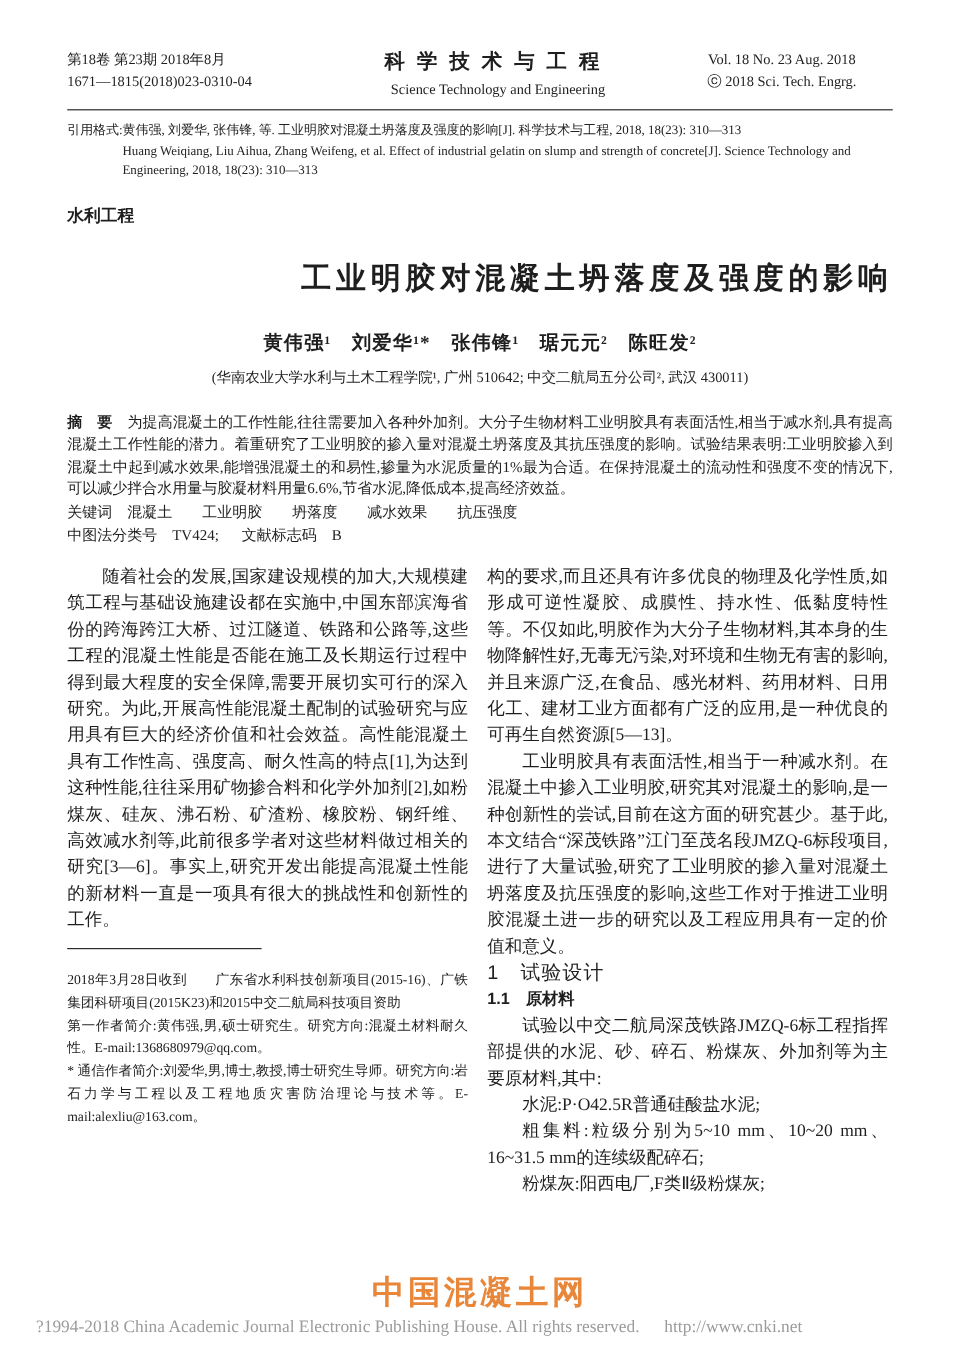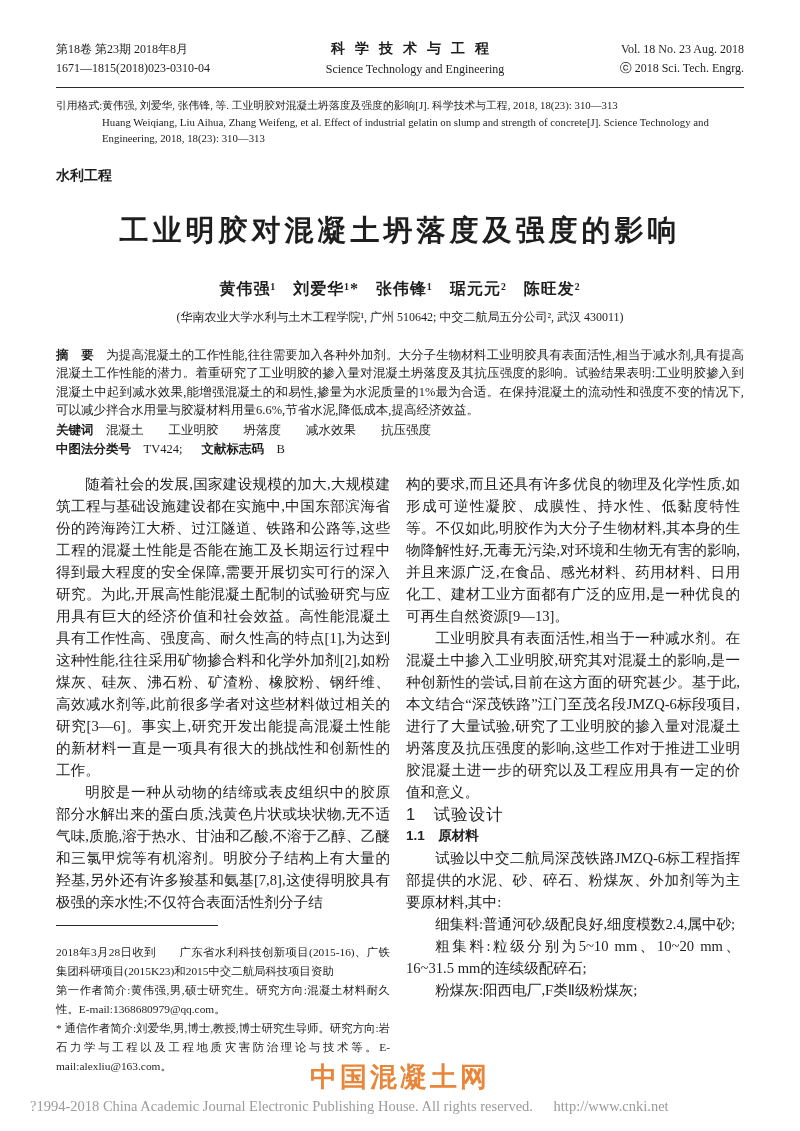--- a/index.html
+++ b/index.html
@@ -11,37 +11,37 @@
     color:#1e1e1e;
     font-family:"Liberation Serif", serif;
     overflow:hidden;
     box-sizing:border-box;
     padding:40px 56px 0 56px;
   }
   
   .jheader{display:flex;justify-content:space-between;align-items:flex-start;}
   .jh-left{font-size:12px;line-height:19px;width:215px;}
   .jh-center{text-align:center;flex:1;}
-  .jh-center .cn{font-size:14px;font-weight:bold;letter-spacing:10px;font-family:"Liberation Serif",serif;}
+  .jh-center .cn{font-size:17px;font-weight:bold;letter-spacing:10px;font-family:"Liberation Serif",serif;}
   .jh-center .en{font-size:12px;margin-top:4px;}
-  .jh-right{font-size:12px;line-height:19px;width:185px;text-align:right;}
+  .jh-right{font-size:12px;line-height:19px;width:185px;text-align:center;}
   .header-rule{border:none;border-top:1.6px solid #2a2a2a;margin:9px 0 0 0;}
   
   .citation{font-size:10.8px;line-height:16.5px;margin-top:9px;color:#222;}
   .citation .en-block{padding-left:46px;width:650px;}
   
   .section-label{font-family:"Liberation Sans",sans-serif;font-weight:bold;font-size:14px;margin-top:20px;}
-  .art-title{font-family:"Liberation Sans",sans-serif;font-weight:bold;font-size:29px;text-align:center;margin:26px 0 0 0;letter-spacing:4px;}
+  .art-title{font-family:"Liberation Sans",sans-serif;font-weight:bold;font-size:25px;text-align:right;margin:26px 0 0 0;letter-spacing:4px;}
   .authors{font-size:16px;font-weight:bold;text-align:center;margin-top:28px;letter-spacing:1px;}
   .affiliation{font-size:12px;text-align:center;margin-top:9px;}
   
   .abstract{font-size:12.5px;line-height:18.5px;text-align:justify;margin-top:20px;}
   .abstract .lbl{font-weight:bold;font-family:"Liberation Sans",sans-serif;}
   .kv-line{font-size:12.5px;line-height:18.5px;margin-top:1px;}
-  .kv-line .lbl{font-weight:bold;font-family:"Liberation Sans",sans-serif;}
+  .kv-line .lbl{font-weight:normal;font-family:"Liberation Sans",sans-serif;}
   .kv-line .val{margin-right:16px;}
   
   .columns{display:flex;gap:16px;margin-top:14px;}
   .col{width:334px;font-size:14.6px;line-height:22px;text-align:justify;}
   .col p{margin:0;text-indent:2em;}
   .col p.noindent{text-indent:0;}
   .fn-rule{border:none;border-top:1px solid #2a2a2a;width:162px;margin:12px 0 6px 0;}
   .footnote{font-size:11.4px;line-height:19px;text-align:justify;margin-top:17px;}
   .footnote p{margin:0;text-indent:0;}
   .h1-num{font-family:"Liberation Sans",sans-serif;font-weight:normal;font-size:16.5px;margin:12px 0 8px 0;text-indent:0 !important;letter-spacing:1px;}
@@ -99,35 +99,34 @@
     <span class="lbl">关键词</span>　<span>混凝土　　工业明胶　　坍落度　　减水效果　　抗压强度</span>
   </div>
   <div class="kv-line">
     <span class="lbl">中图法分类号</span>　<span class="val">TV424;</span>
     <span class="lbl">文献标志码</span>　<span>B</span>
   </div>
 
   <div class="columns">
     <div class="col">
       <p>随着社会的发展,国家建设规模的加大,大规模建筑工程与基础设施建设都在实施中,中国东部滨海省份的跨海跨江大桥、过江隧道、铁路和公路等,这些工程的混凝土性能是否能在施工及长期运行过程中得到最大程度的安全保障,需要开展切实可行的深入研究。为此,开展高性能混凝土配制的试验研究与应用具有巨大的经济价值和社会效益。高性能混凝土具有工作性高、强度高、耐久性高的特点[1],为达到这种性能,往往采用矿物掺合料和化学外加剂[2],如粉煤灰、硅灰、沸石粉、矿渣粉、橡胶粉、钢纤维、高效减水剂等,此前很多学者对这些材料做过相关的研究[3—6]。事实上,研究开发出能提高混凝土性能的新材料一直是一项具有很大的挑战性和创新性的工作。</p>
-      <p>明胶是一种从动物的结缔或表皮组织中的胶原部分水解出来的蛋白质,浅黄色片状或块状物,无不适气味,质脆,溶于热水、甘油和乙酸,不溶于乙醇、乙醚和三氯甲烷等有机溶剂。明胶分子结构上有大量的羟基,另外还有许多羧基和氨基[7,8],这使得明胶具有极强的亲水性;不仅符合表面活性剂分子结</p>
       <hr class="fn-rule">
       <div class="footnote">
         <p>2018年3月28日收到　　广东省水利科技创新项目(2015-16)、广铁集团科研项目(2015K23)和2015中交二航局科技项目资助</p>
         <p>第一作者简介:黄伟强,男,硕士研究生。研究方向:混凝土材料耐久性。E-mail:1368680979@qq.com。</p>
         <p>* 通信作者简介:刘爱华,男,博士,教授,博士研究生导师。研究方向:岩石力学与工程以及工程地质灾害防治理论与技术等。E-mail:alexliu@163.com。</p>
       </div>
     </div>
     <div class="col">
-      <p class="noindent">构的要求,而且还具有许多优良的物理及化学性质,如形成可逆性凝胶、成膜性、持水性、低黏度特性等。不仅如此,明胶作为大分子生物材料,其本身的生物降解性好,无毒无污染,对环境和生物无有害的影响,并且来源广泛,在食品、感光材料、药用材料、日用化工、建材工业方面都有广泛的应用,是一种优良的可再生自然资源[9—13]。</p>
+      <p class="noindent">构的要求,而且还具有许多优良的物理及化学性质,如形成可逆性凝胶、成膜性、持水性、低黏度特性等。不仅如此,明胶作为大分子生物材料,其本身的生物降解性好,无毒无污染,对环境和生物无有害的影响,并且来源广泛,在食品、感光材料、药用材料、日用化工、建材工业方面都有广泛的应用,是一种优良的可再生自然资源[5—13]。</p>
       <p>工业明胶具有表面活性,相当于一种减水剂。在混凝土中掺入工业明胶,研究其对混凝土的影响,是一种创新性的尝试,目前在这方面的研究甚少。基于此,本文结合“深茂铁路”江门至茂名段JMZQ-6标段项目,进行了大量试验,研究了工业明胶的掺入量对混凝土坍落度及抗压强度的影响,这些工作对于推进工业明胶混凝土进一步的研究以及工程应用具有一定的价值和意义。</p>
       <p class="h1-num">1　试验设计</p>
       <p class="h2-num">1.1　原材料</p>
       <p>试验以中交二航局深茂铁路JMZQ-6标工程指挥部提供的水泥、砂、碎石、粉煤灰、外加剂等为主要原材料,其中:</p>
-      <p>细集料:普通河砂,级配良好,细度模数2.4,属中砂;</p>
+      <p>水泥:P·O42.5R普通硅酸盐水泥;</p>
       <p>粗集料:粒级分别为5~10 mm、10~20 mm、16~31.5 mm的连续级配碎石;</p>
       <p>粉煤灰:阳西电厂,F类Ⅱ级粉煤灰;</p>
     </div>
   </div>
 
   <div class="watermark" style="color: rgb(232, 135, 58);">中国混凝土网</div>
   <div class="copyright" style="color: rgb(155, 155, 155);">
     <span>?1994-2018 China Academic Journal Electronic Publishing House. All rights reserved.</span>
     <span class="url">http://www.cnki.net</span>
   </div>

